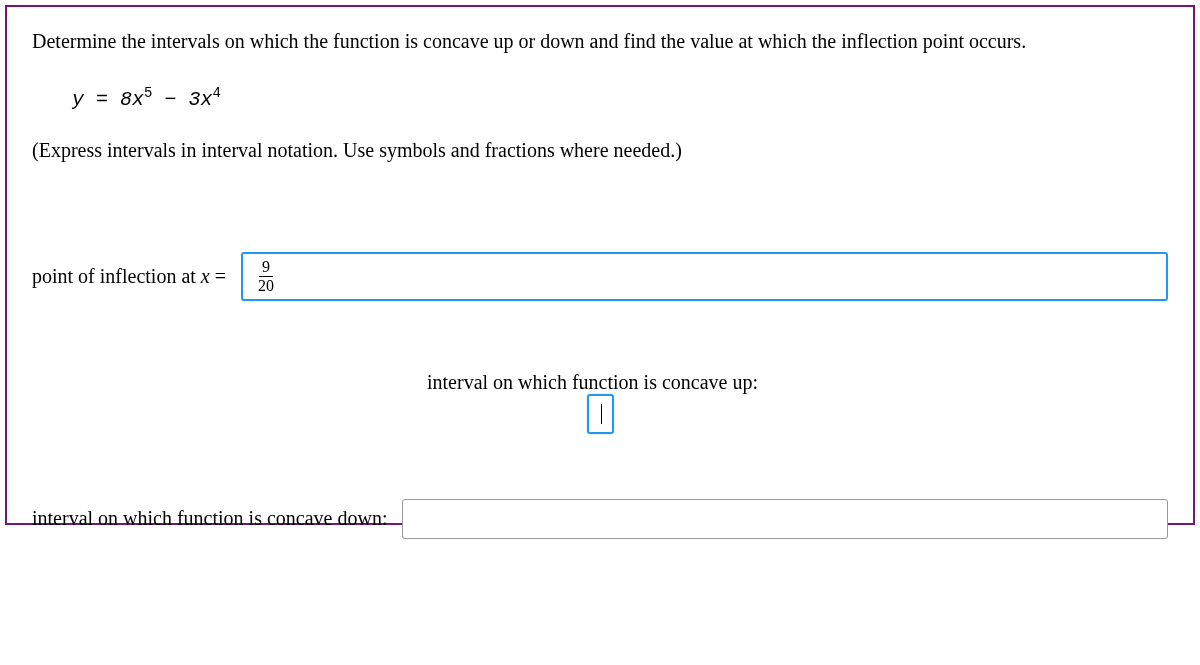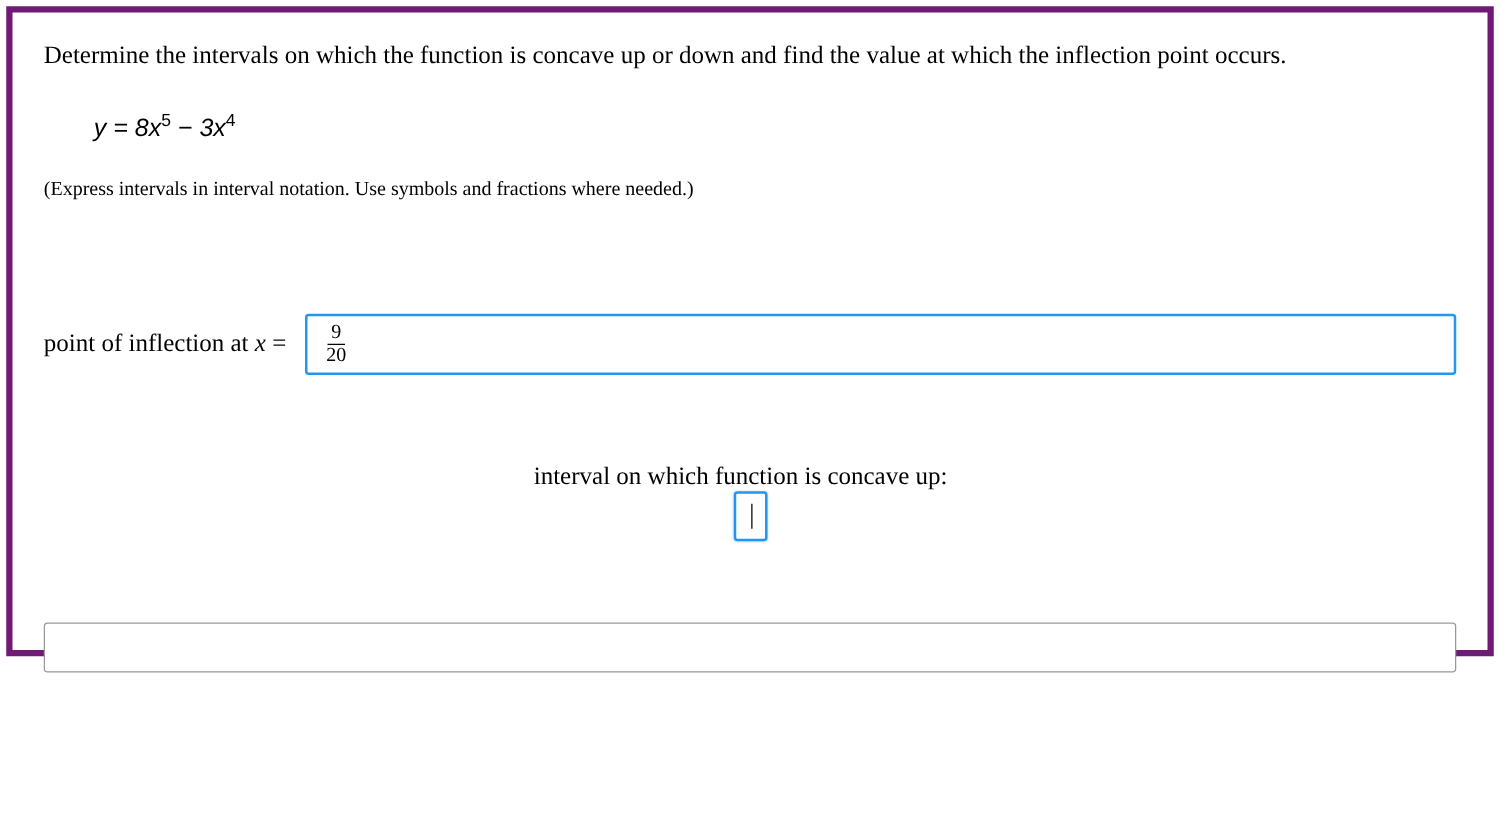--- a/index.html
+++ b/index.html
@@ -10,45 +10,45 @@
     body {
       font-family: Georgia, 'Times New Roman', serif;
       font-size: 20px;
       color: #000;
       background: #fff;
       width: 1200px;
       height: 665px;
       position: relative;
     }
     .container {
-      border: 5px solid #701a75;
+      border: 2px solid #701a75;
       padding: 20px 25px 30px 25px;
       margin: 5px;
       position: relative;
       height: 520px;
     }
     .question-text {
       font-size: 20px;
       margin-bottom: 30px;
       line-height: 1.4;
     }
     .formula {
       font-style: italic;
       font-size: 20px;
       margin-left: 40px;
       margin-bottom: 28px;
-      font-family: Liberation Sans, sans-serif;
+      font-family: Liberation Mono, monospace;
     }
     .formula .sup {
       font-size: 0.7em;
       vertical-align: super;
       font-style: normal;
     }
     .instruction {
-      font-size: 16px;
+      font-size: 20px;
       margin-bottom: 90px;
     }
     .answer-row {
       display: flex;
       align-items: center;
       margin-bottom: 70px;
     }
     .answer-label {
       font-size: 20px;
       margin-right: 15px;
@@ -131,17 +131,18 @@
 
   <div class="answer-row row-2">
     <div class="answer-label">interval on which function is concave up:</div>
     <div class="answer-box focused">
       <span class="cursor"></span>
       <span></span>
     </div>
   </div>
 
   <div class="answer-row row-3">
+    <div class="answer-label">interval on which function is concave down:</div>
     <div class="answer-box gray">
       <span></span>
     </div>
   </div>
 </div>
 
 </body></html>

